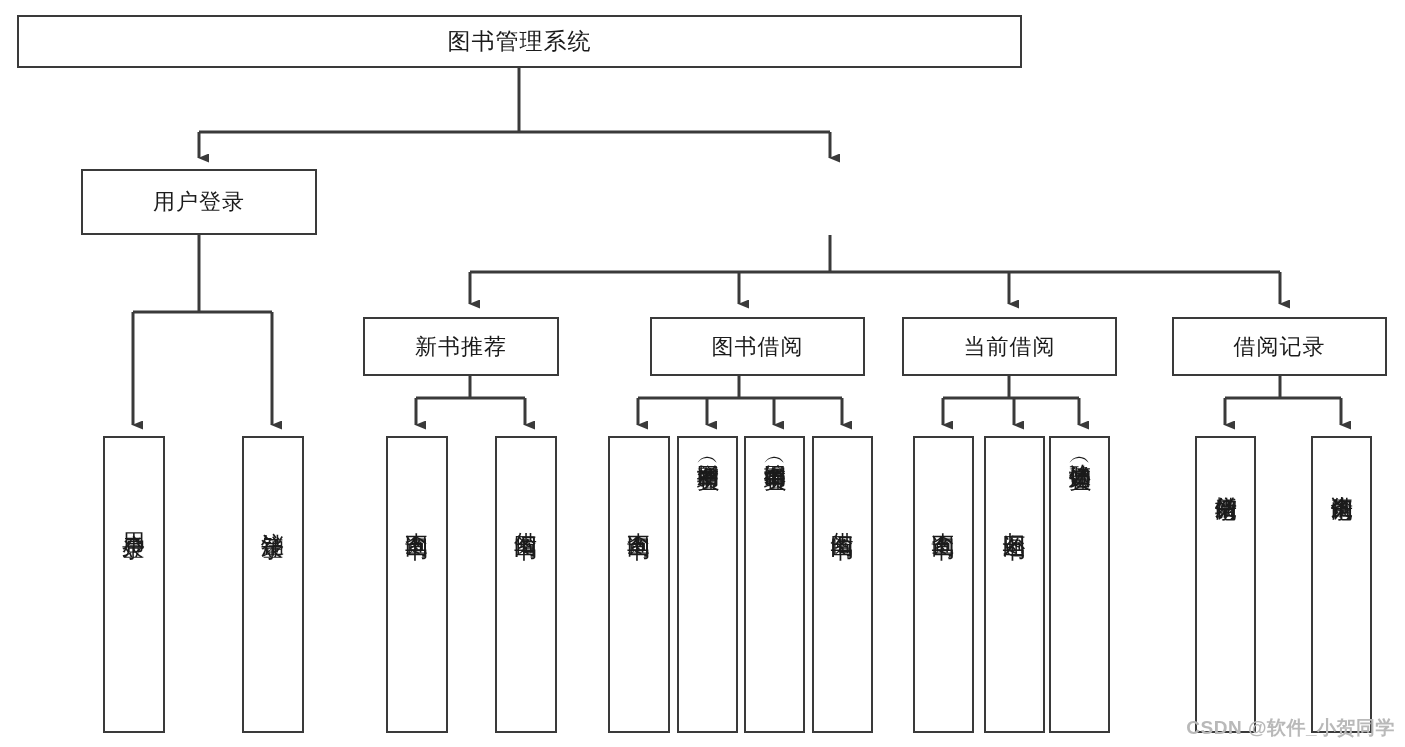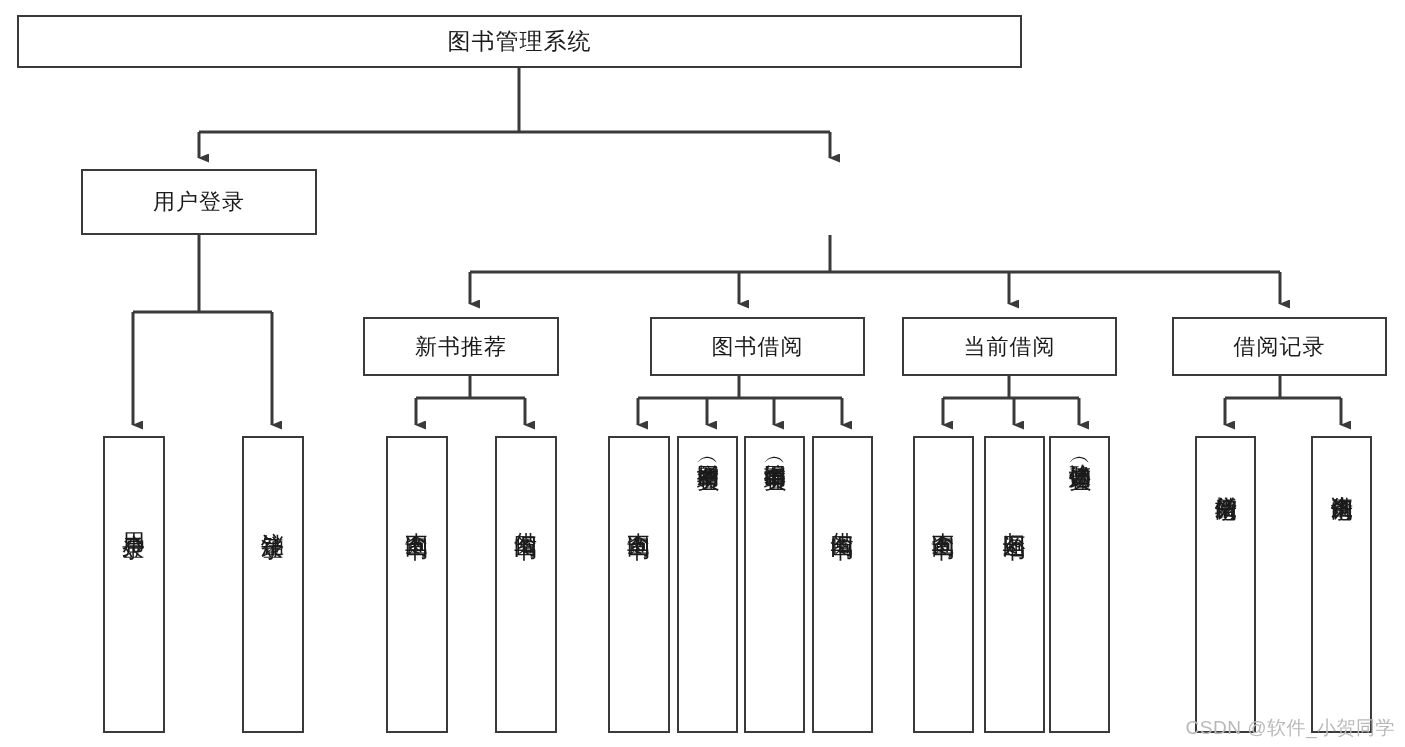--- a/index.html
+++ b/index.html
@@ -67,20 +67,21 @@
     letter-spacing: 1px;
   }
   .watermark {
     position: absolute;
     right: 10px;
     bottom: 6px;
     font-size: 19px;
     color: #b9b9b9;
     white-space: nowrap;
     letter-spacing: 0.5px;
+    font-weight: bold;
   }
 </style>
 </head>
 <body>
 
 <div id="diagram-root">
 
   <svg class="edges" viewBox="0 0 1405 747">
     <defs>
       <marker id="arrowhead" markerWidth="9" markerHeight="11" refX="4.5" refY="10" orient="auto" markerUnits="userSpaceOnUse">

